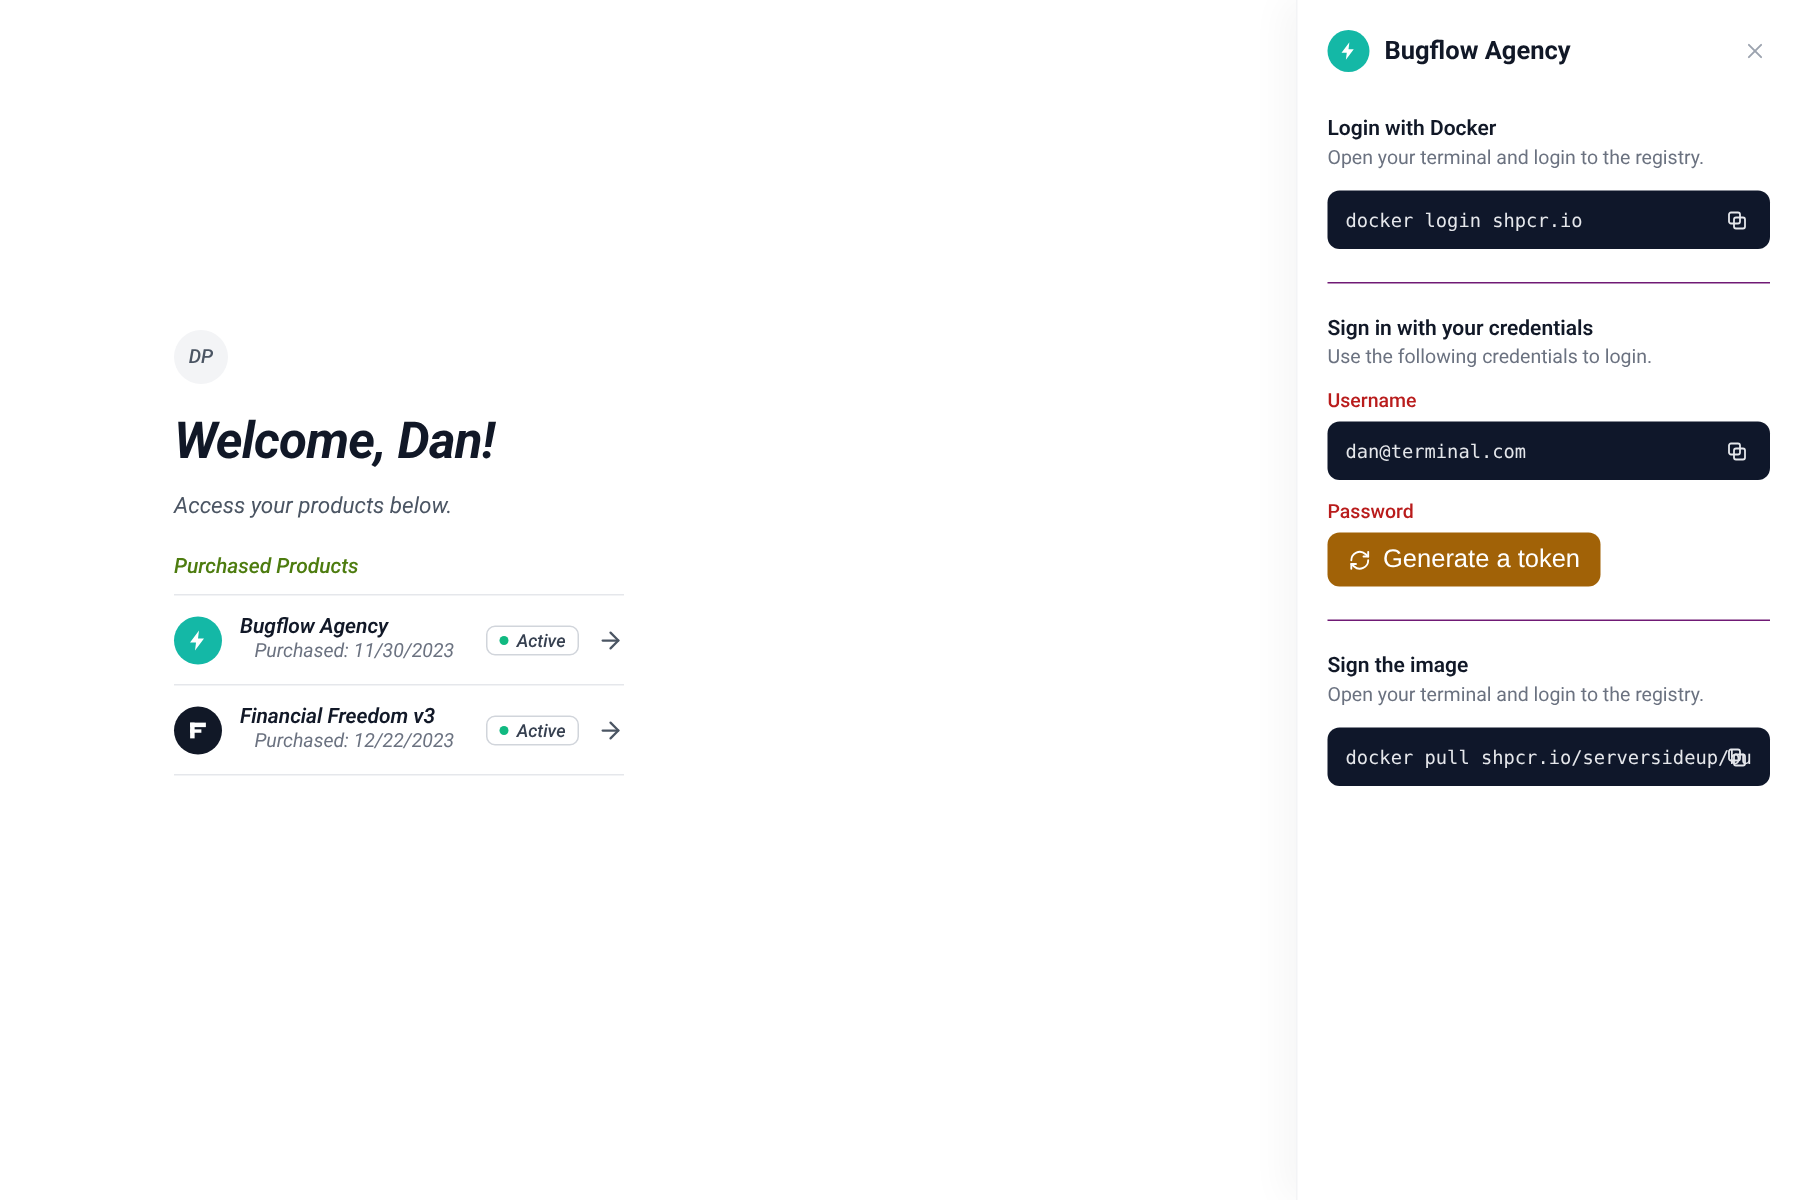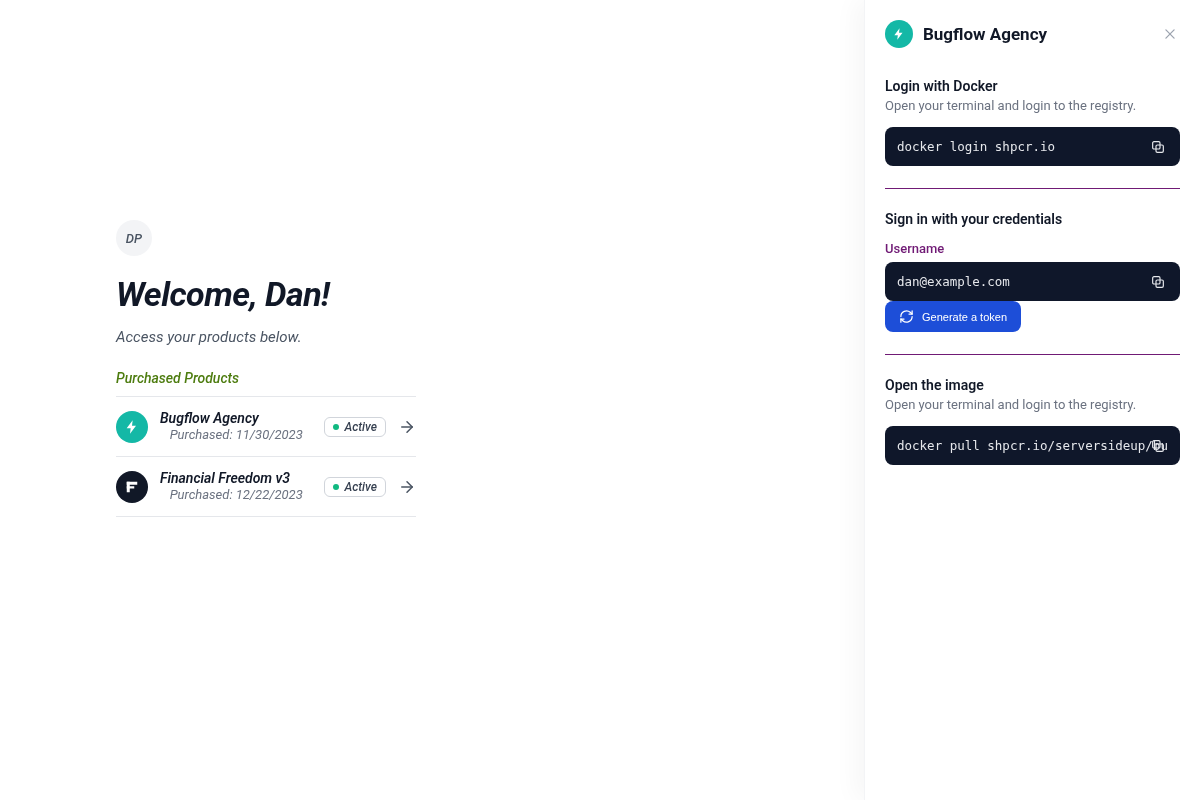--- a/index.html
+++ b/index.html
@@ -144,32 +144,32 @@
     top: 50%;
     transform: translateY(-50%);
     background: none;
     border: none;
     color: #e5e7eb;
     cursor: pointer;
     width: 28px; height: 28px;
     display:flex; align-items:center; justify-content:center;
     border-radius: 6px;
   }
-  .field-label { font-size: 13px; font-weight: 500; color: #701a75; margin-bottom: 6px; margin-top: 14px; }
+  .field-label { font-size: 13px; font-weight: 500; color: #b91c1c; margin-bottom: 6px; margin-top: 14px; }
   .field-label:first-of-type { margin-top: 0; }
   .token-btn {
     display: inline-flex;
     align-items: center;
     gap: 8px;
-    background: #1d4ed8;
+    background: #a16207;
     color: #ffffff;
     border: none;
     border-radius: 8px;
     padding: 8px 14px;
-    font-size: 11px;
+    font-size: 17px;
     font-weight: 500;
     cursor: pointer;
   }
 </style>
 </head>
 <body>
 
 <div class="main">
   <div class="avatar">
     <span>DP</span>
@@ -254,45 +254,47 @@
         <svg width="16" height="16" viewBox="0 0 24 24" fill="none" stroke="currentColor" stroke-width="1.8" stroke-linecap="round" stroke-linejoin="round">
             <rect x="9" y="9" width="11" height="11" rx="2"></rect>
             <rect x="4" y="4" width="11" height="11" rx="2"></rect>
           </svg>
       </button>
     </div>
   </div>
 
   <div class="section">
     <div class="section-title">Sign in with your credentials</div>
+    <div class="section-desc">Use the following credentials to login.</div>
 
     <div class="field-label">Username</div>
     <div class="codebox">
-      <span>dan@example.com</span>
+      <span>dan@terminal.com</span>
       <button class="copy-btn">
         <svg width="16" height="16" viewBox="0 0 24 24" fill="none" stroke="currentColor" stroke-width="1.8" stroke-linecap="round" stroke-linejoin="round">
             <rect x="9" y="9" width="11" height="11" rx="2"></rect>
             <rect x="4" y="4" width="11" height="11" rx="2"></rect>
           </svg>
       </button>
     </div>
 
+    <div class="field-label">Password</div>
     <button class="token-btn">
       <svg width="15" height="15" viewBox="0 0 24 24" fill="none" stroke="currentColor" stroke-width="2" stroke-linecap="round" stroke-linejoin="round">
           <path d="M3 12a9 9 0 0 1 15-6.7L21 8"></path>
           <path d="M21 3v5h-5"></path>
           <path d="M21 12a9 9 0 0 1-15 6.7L3 16"></path>
           <path d="M3 21v-5h5"></path>
         </svg>
       <span>Generate a token</span>
     </button>
   </div>
 
   <div class="section">
-    <div class="section-title">Open the image</div>
+    <div class="section-title">Sign the image</div>
     <div class="section-desc">Open your terminal and login to the registry.</div>
     <div class="codebox">
       <span>docker pull shpcr.io/serversideup/bu</span>
       <button class="copy-btn">
         <svg width="16" height="16" viewBox="0 0 24 24" fill="none" stroke="currentColor" stroke-width="1.8" stroke-linecap="round" stroke-linejoin="round">
             <rect x="9" y="9" width="11" height="11" rx="2"></rect>
             <rect x="4" y="4" width="11" height="11" rx="2"></rect>
           </svg>
       </button>
     </div>

